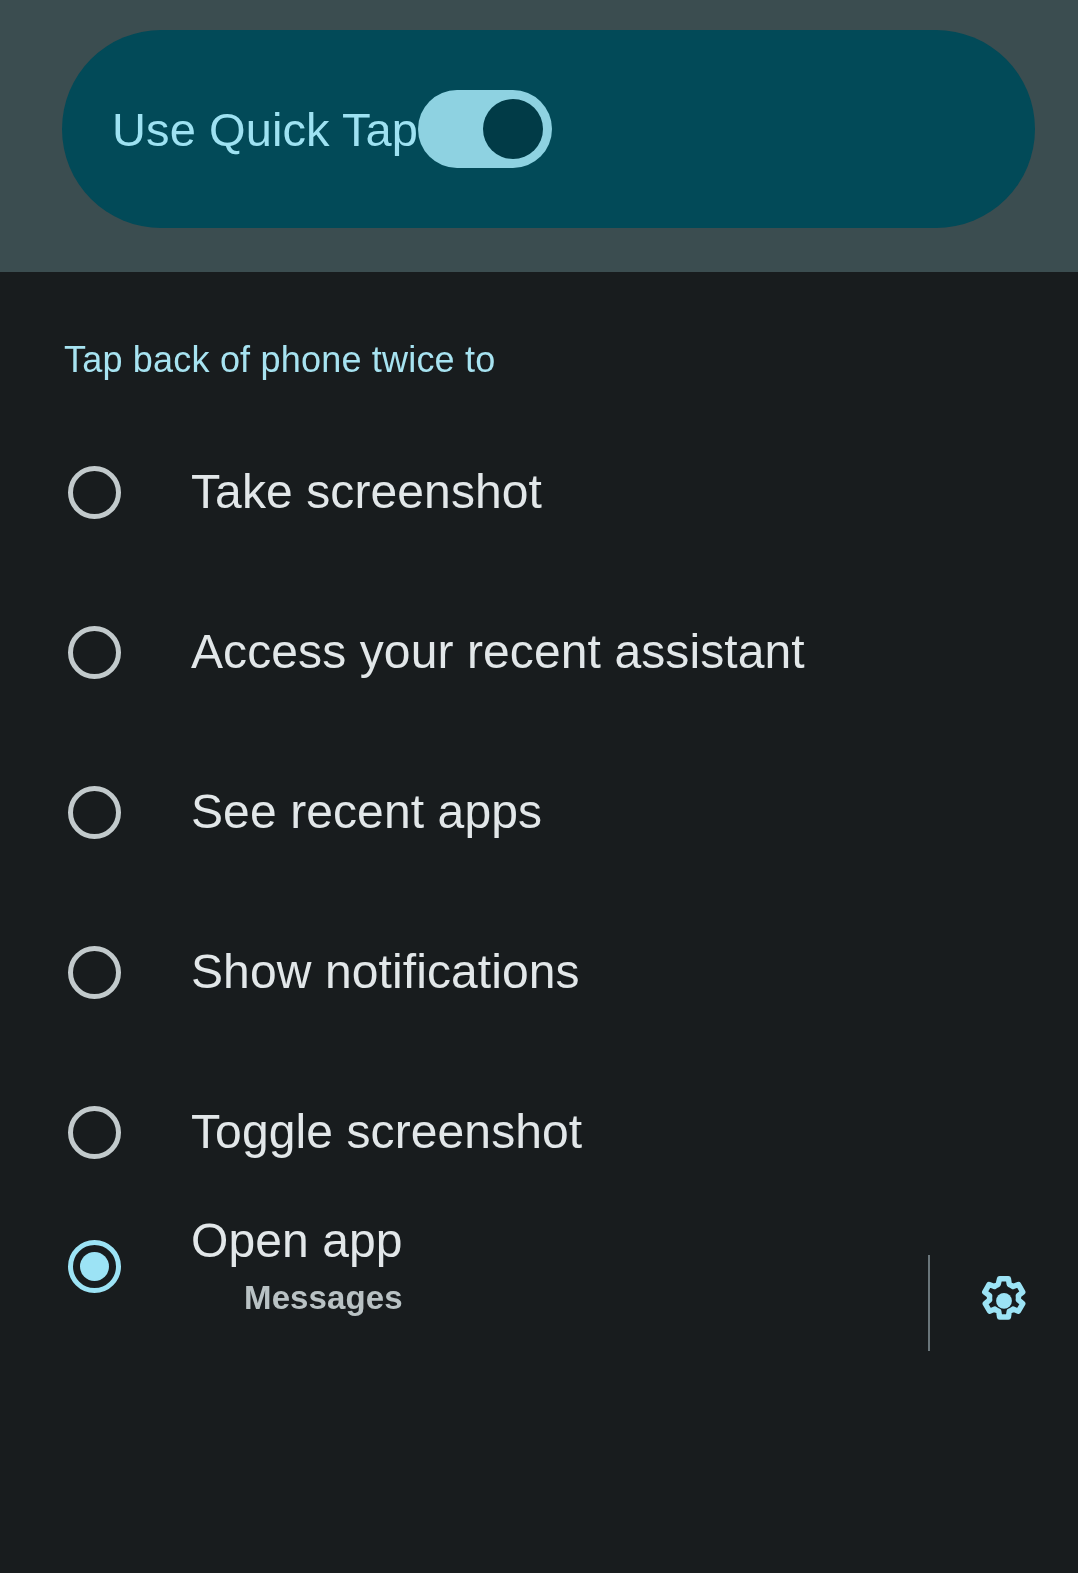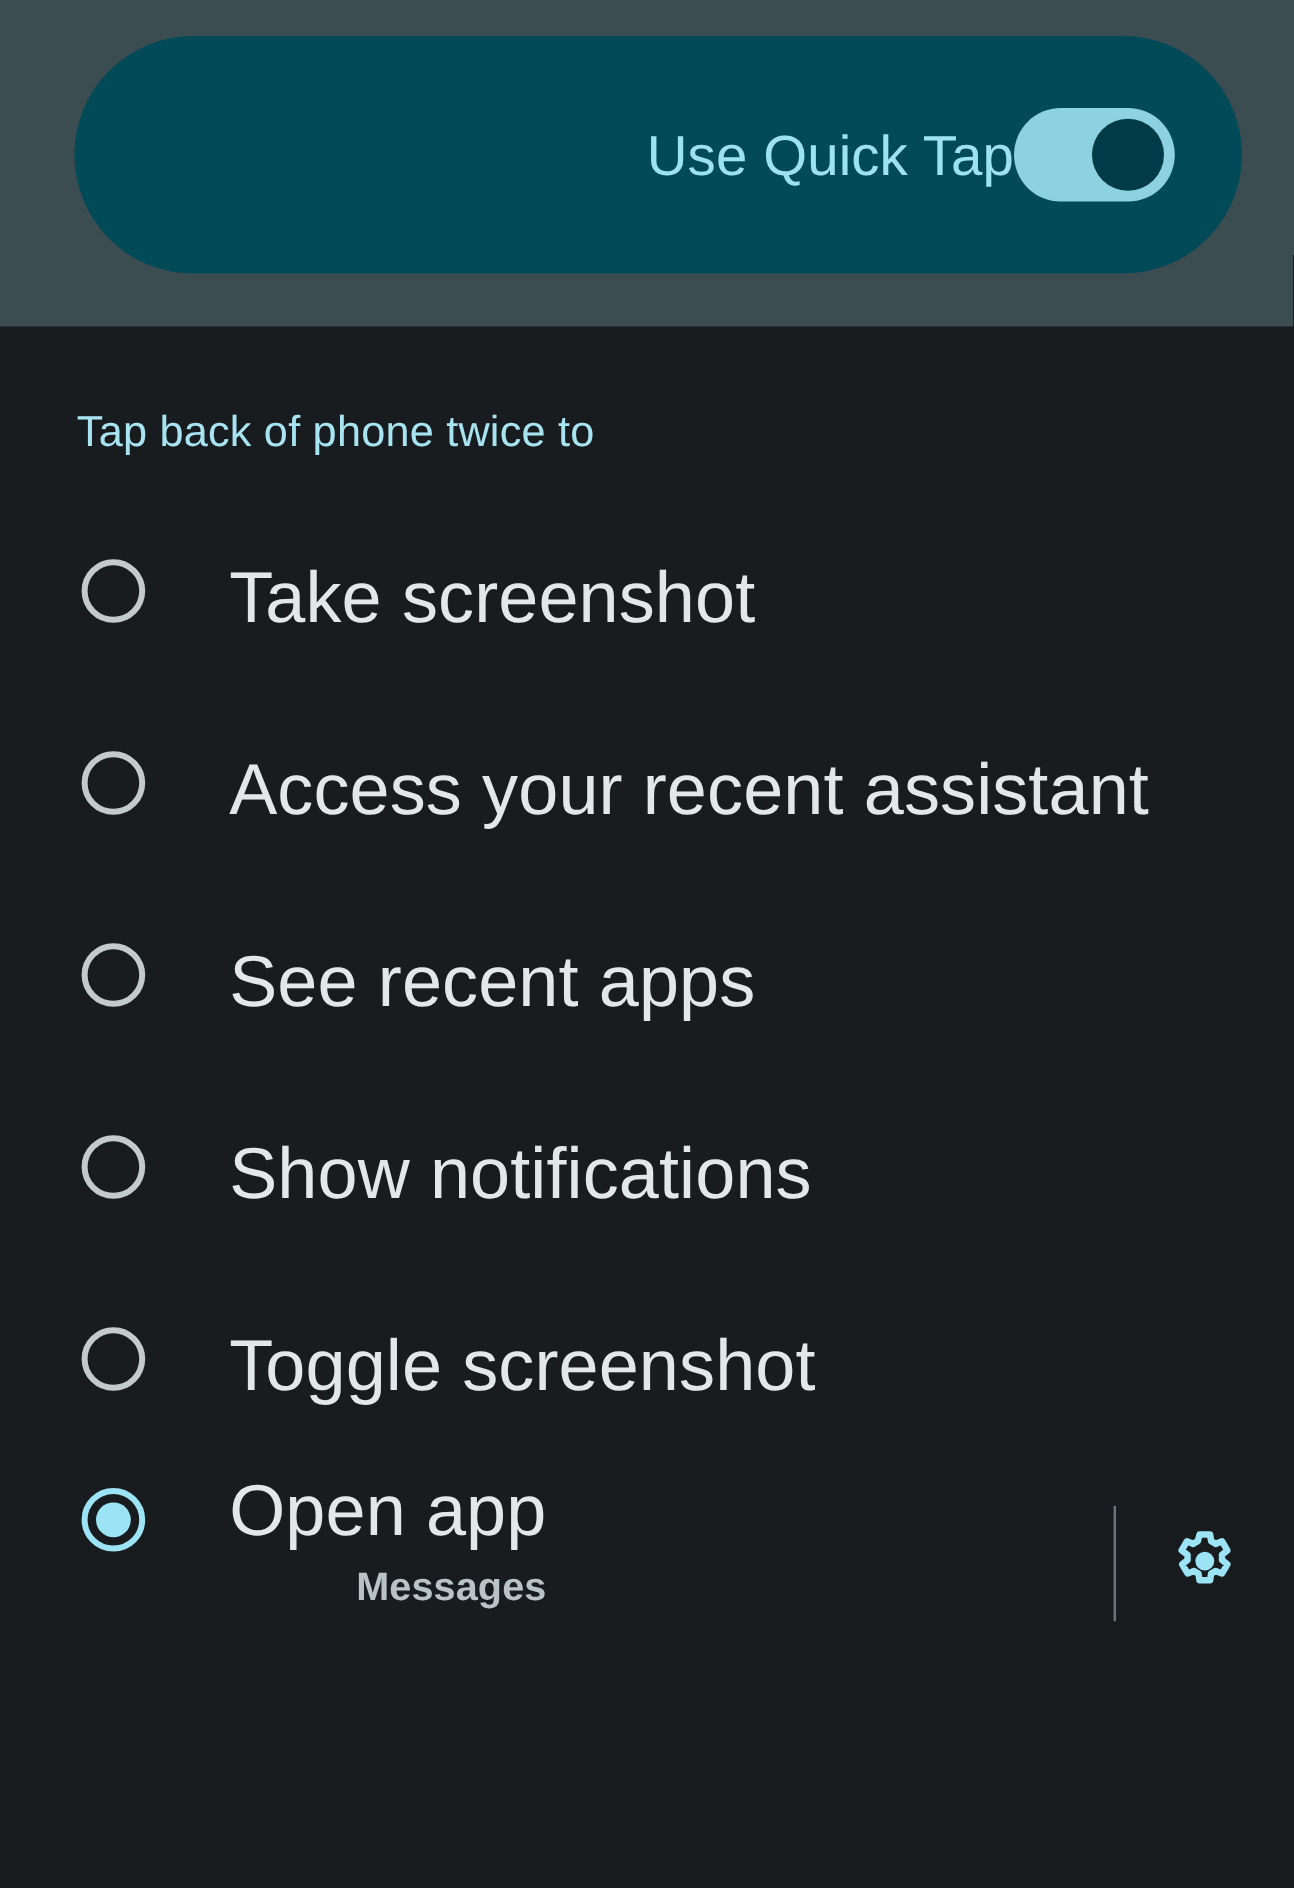--- a/index.html
+++ b/index.html
@@ -33,21 +33,21 @@
   .master-card {
     position: absolute;
     left: 62px;
     top: 30px;
     width: 973px;
     height: 198px;
     background: #024a58;
     border-radius: 99px;
     display: flex;
     align-items: center;
-    justify-content: flex-end;
+    justify-content: flex-start;
     padding: 0 56px 0 50px;
   }
 
   .master-label {
     font-size: 47px;
     font-weight: 400;
     color: #9ee2f2;
     letter-spacing: 0.1px;
     line-height: 1;
     white-space: nowrap;
@@ -129,27 +129,26 @@
   }
 
   .option-texts {
     margin-left: 70px;
     display: flex;
     flex-direction: column;
     justify-content: center;
   }
 
   .option-label {
-    font-size: 60px;
+    font-size: 48px;
     font-weight: 400;
     color: #e2e7e9;
     letter-spacing: 0.1px;
     line-height: 1.12;
     white-space: nowrap;
-    margin-top: 11px;
   }
 
   .option-sub {
     margin-top: 12px;
     font-size: 33px;
     font-weight: 700;
     color: #b9c2c4;
     letter-spacing: 0.1px;
     line-height: 1.12;
     white-space: nowrap;

